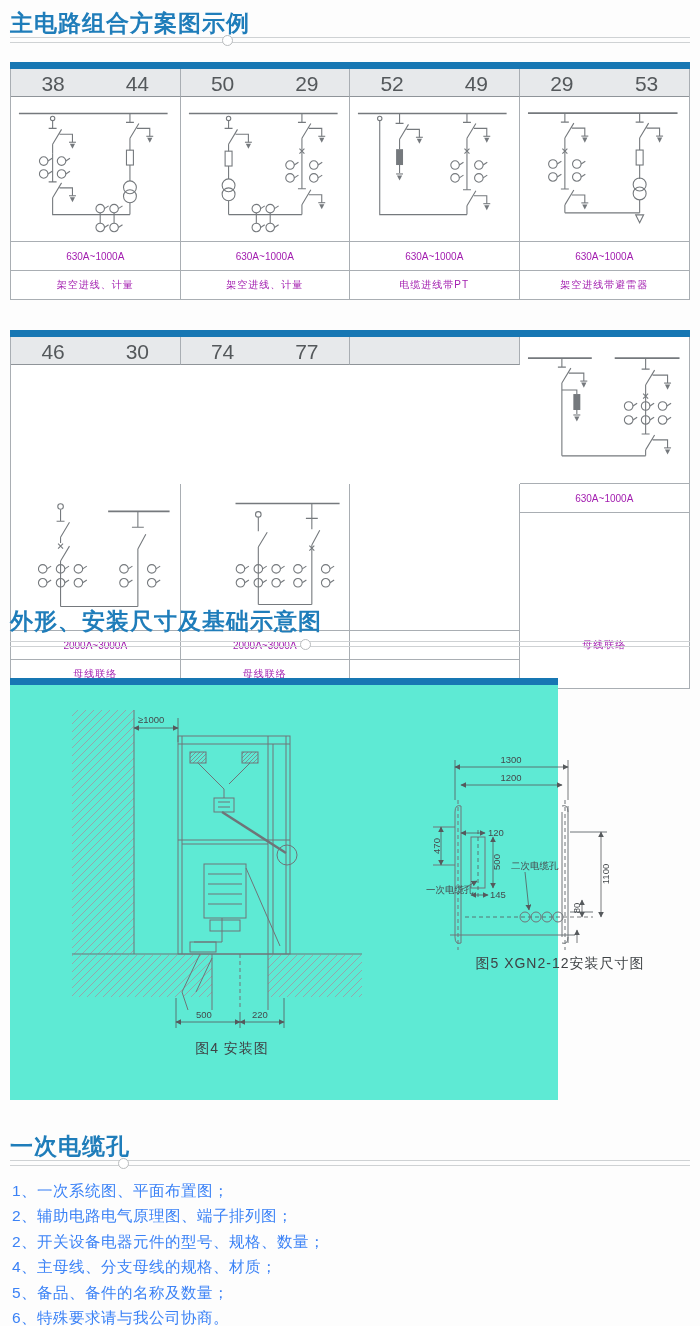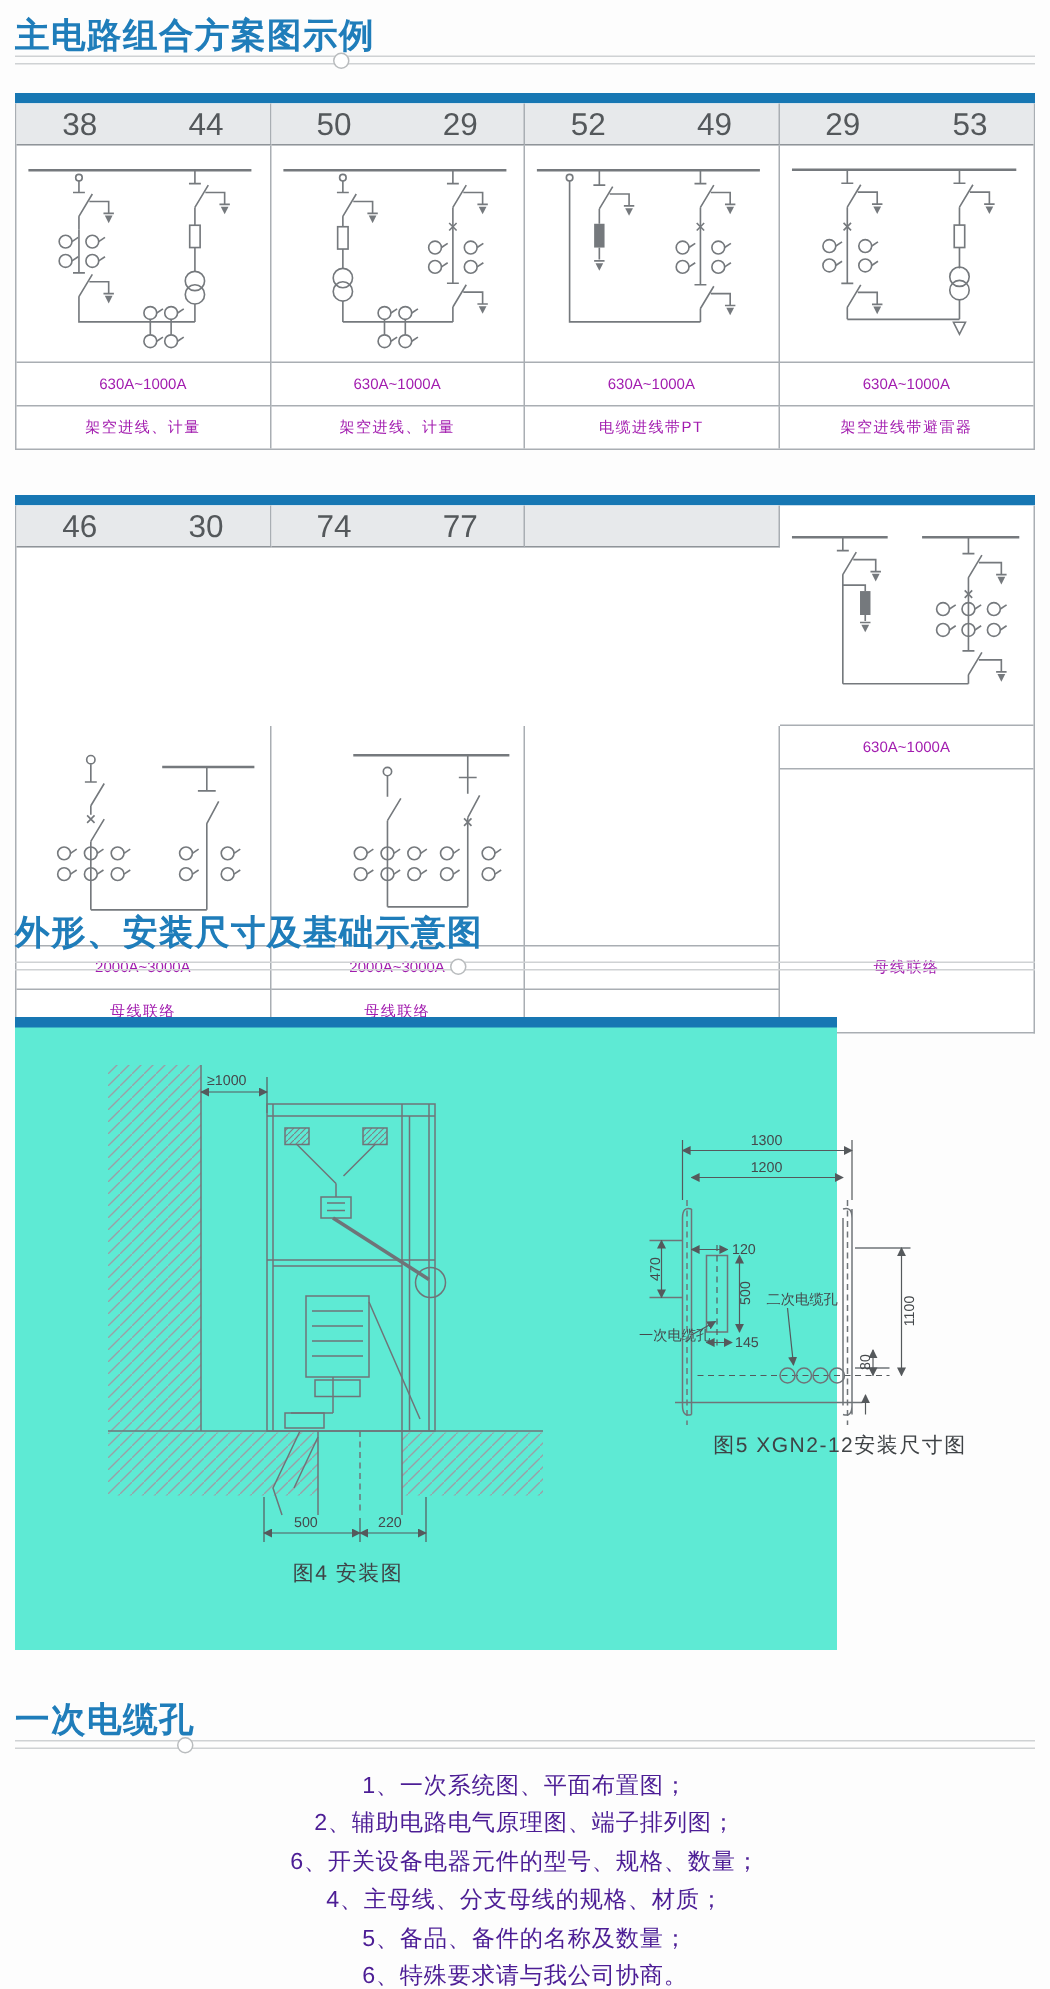--- a/index.html
+++ b/index.html
@@ -30,21 +30,21 @@
   
   .panel{width:548px;height:422px;background:#5eead4;}
   .panel .bluebar{height:7px;}
   .dw{stroke:#6f7478;stroke-width:1;fill:none;}
   .dim{stroke:#55595c;stroke-width:0.8;fill:none;}
   .dimt{font-size:9.5px;fill:#45494c;stroke:none;}
   .cap{font-size:14px;fill:#3f4346;stroke:none;letter-spacing:1px;}
   .dash{stroke-dasharray:4 3;}
   .thk{stroke-width:2.4;}
   
-  .order-item{font-size:15.5px;color:#4c1d95;line-height:25.4px;letter-spacing:0.5px;text-align:center;}
+  .order-item{font-size:15.5px;color:#3b82f6;line-height:25.4px;letter-spacing:0.5px;}
 </style>
 </head>
 <body>
 
 <svg width="0" height="0" style="position:absolute" aria-hidden="true">
   <defs>
     <g id="sy-earth">
         <path d="M-3.5,0 H3.5"></path>
         <path class="f" d="M-2.6,1.5 L2.6,1.5 L0,6.6 Z"></path>
       </g>
@@ -400,17 +400,17 @@
   </svg>
 </div>
 
 <div class="abs sec-title" style="left:10px;top:1131px">一次电缆孔</div>
 <div class="abs divider" style="left:10px;top:1160px">
   <span class="knob" style="left:108px"></span>
 </div>
 <div class="abs" style="left:12px;top:1178px;width:676px">
   <div class="order-item">1、一次系统图、平面布置图；</div>
   <div class="order-item">2、辅助电路电气原理图、端子排列图；</div>
-  <div class="order-item">6、开关设备电器元件的型号、规格、数量；</div>
+  <div class="order-item">2、开关设备电器元件的型号、规格、数量；</div>
   <div class="order-item">4、主母线、分支母线的规格、材质；</div>
   <div class="order-item">5、备品、备件的名称及数量；</div>
   <div class="order-item">6、特殊要求请与我公司协商。</div>
 </div>
 
 </body></html>

